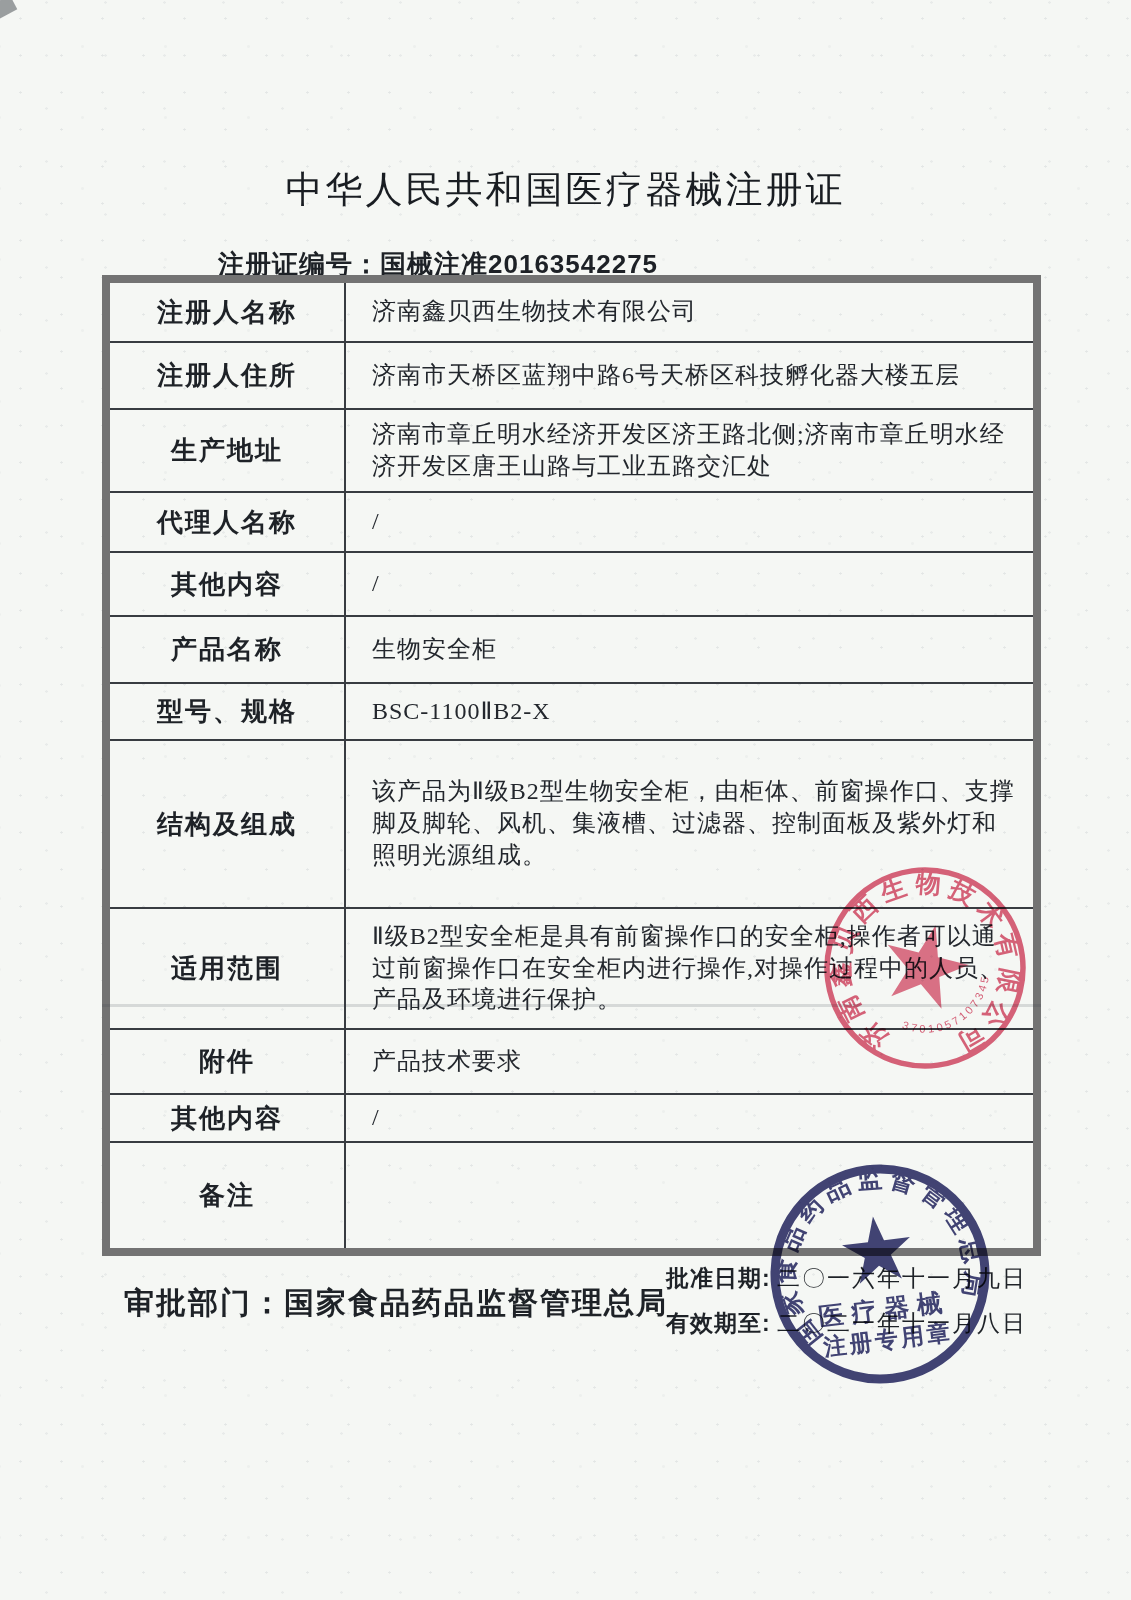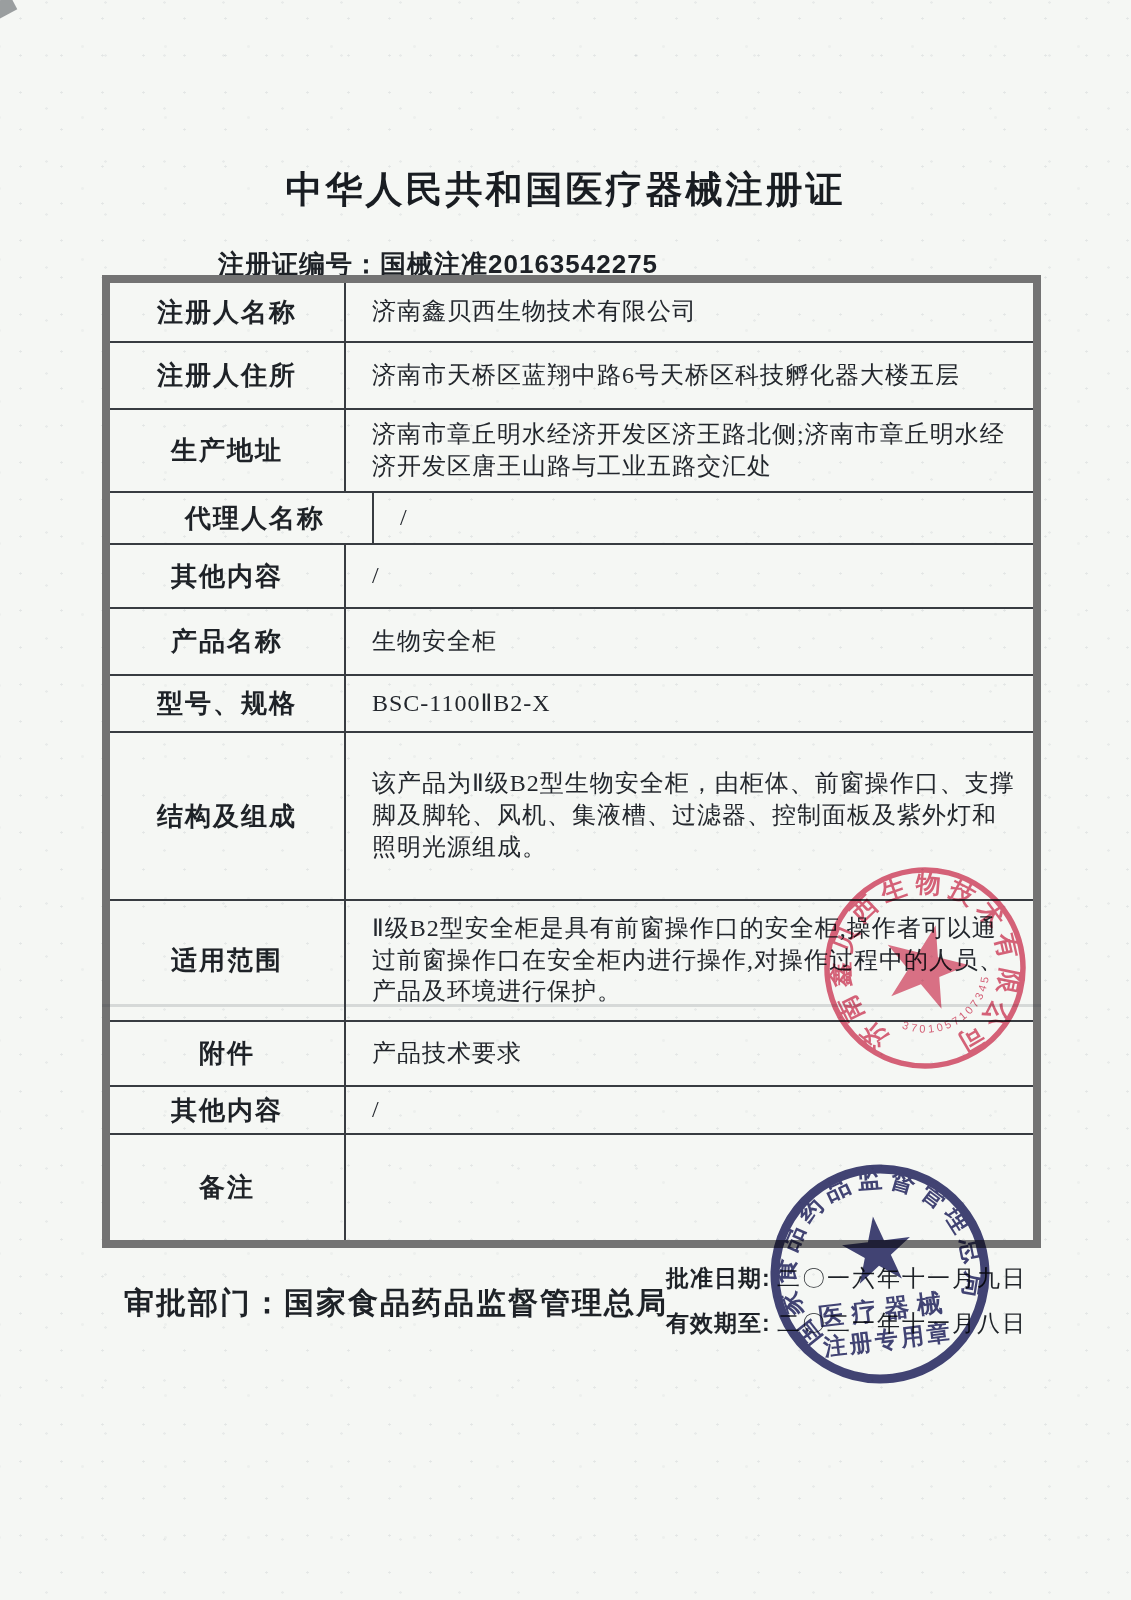--- a/index.html
+++ b/index.html
@@ -12,21 +12,21 @@
       radial-gradient(rgba(130,140,150,.07) 1.2px, transparent 1.8px);
     background-size:41px 37px, 59px 53px, 83px 71px;
     background-position:0 0, 17px 29px, 41px 11px;
     font-family:"Liberation Sans", sans-serif;
     color:#20242a;
   }
   .corner-smudge{position:absolute;left:0;top:0;width:22px;height:16px;
     background:rgba(45,48,55,.45);transform:rotate(-28deg) translate(-6px,-4px);}
   .doc-title{
     position:absolute;left:0;top:140px;width:1131px;text-align:center;
-    font-size:37px;font-weight:700;letter-spacing:3px;color:#191d22;
+    font-size:37px;font-weight:400;letter-spacing:3px;color:#191d22;
   }
   .reg-line{
     position:absolute;left:218px;top:247px;font-size:26px;font-weight:700;
     letter-spacing:1px;color:#1d2126;white-space:nowrap;
   }
   .reg-line .reg-no{font-weight:700;}
   .cert-table{
     position:absolute;left:102px;top:275px;width:939px;box-sizing:border-box;
     border:8px solid #737373;
   }
@@ -75,21 +75,21 @@
       <div class="cell-value">济南鑫贝西生物技术有限公司</div>
     </div>
     <div class="t-row" style="height: 67px;">
       <div class="cell-label">注册人住所</div>
       <div class="cell-value">济南市天桥区蓝翔中路6号天桥区科技孵化器大楼五层</div>
     </div>
     <div class="t-row" style="height: 83px;">
       <div class="cell-label">生产地址</div>
       <div class="cell-value">济南市章丘明水经济开发区济王路北侧;济南市章丘明水经济开发区唐王山路与工业五路交汇处</div>
     </div>
-    <div class="t-row" style="height: 52px; padding-left: 28px;">
+    <div class="t-row" style="height: 60px;">
       <div class="cell-label">代理人名称</div>
       <div class="cell-value">/</div>
     </div>
     <div class="t-row" style="height: 64px;">
       <div class="cell-label">其他内容</div>
       <div class="cell-value">/</div>
     </div>
     <div class="t-row" style="height: 67px;">
       <div class="cell-label">产品名称</div>
       <div class="cell-value">生物安全柜</div>

